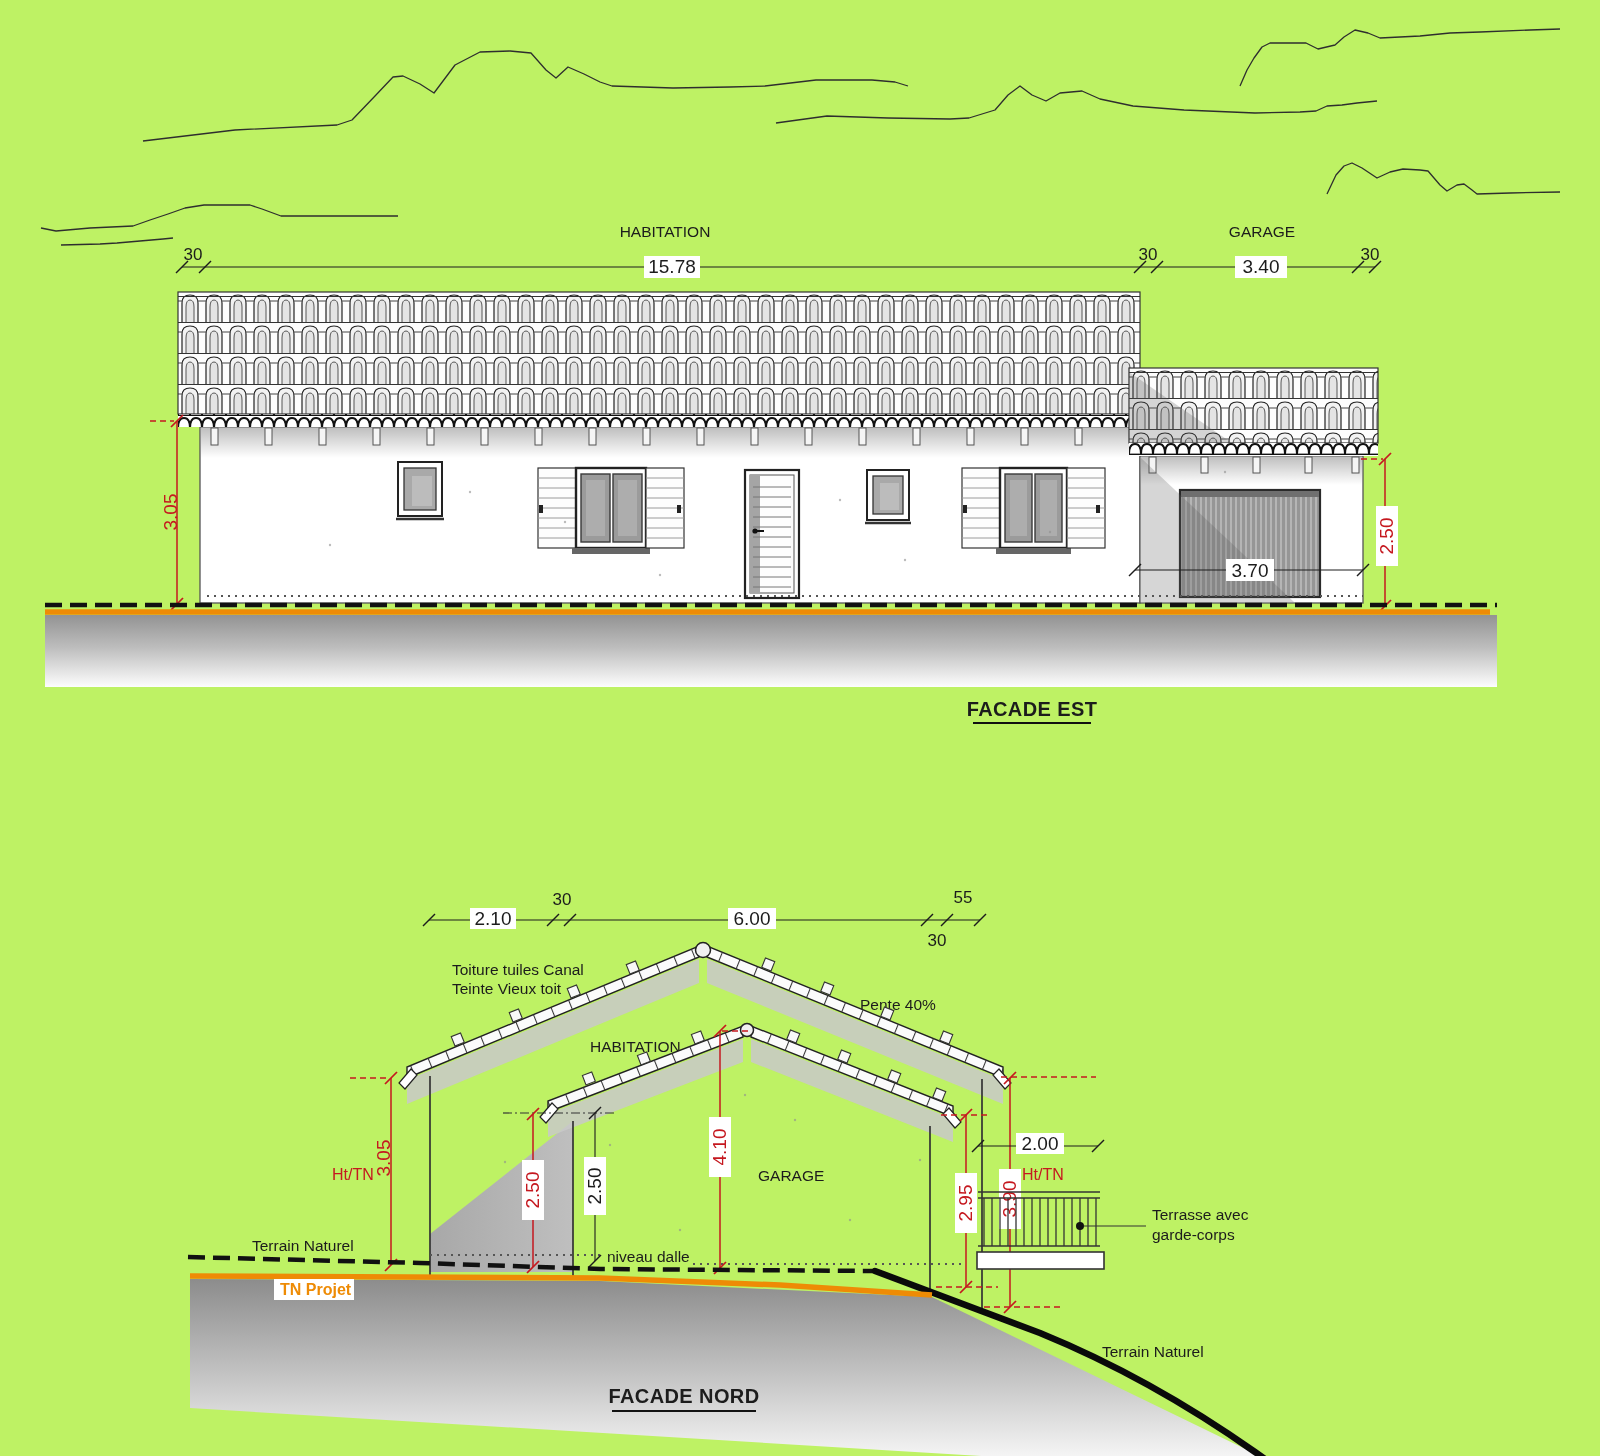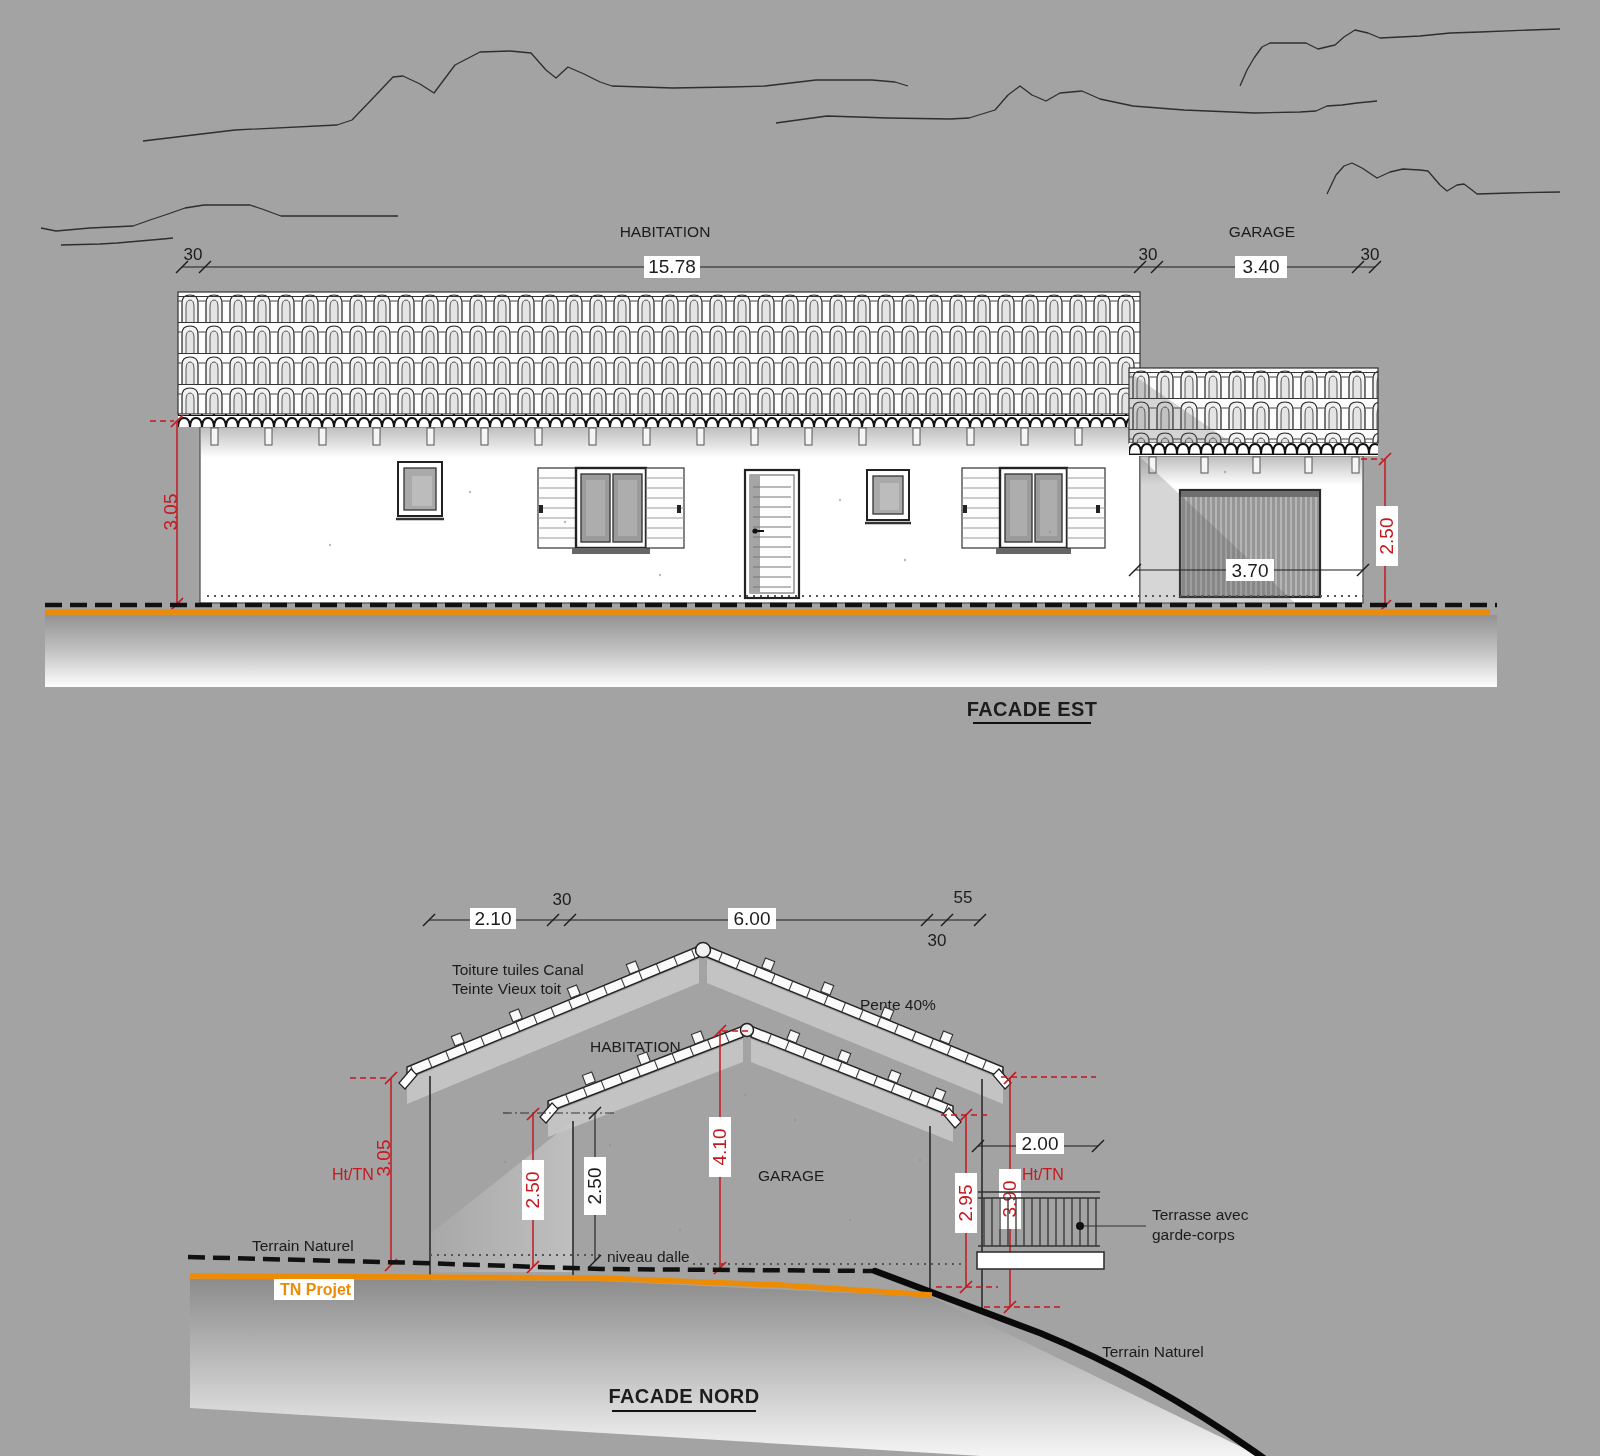--- a/index.html
+++ b/index.html
@@ -1,16 +1,16 @@
 <!DOCTYPE html>
 <html style="--red: #c5181f; --orange: #ee8b05;"><head>
 <meta charset="utf-8">
 <style>
   html,body{margin:0;padding:0;background:#ffffff;}
-  .sheet{width:1600px;height:1456px;position:relative;background:#a3a3a3;overflow:hidden;}
+  .sheet{width:1600px;height:1456px;position:relative;background:#bef264;overflow:hidden;}
   svg{display:block;}
   .t{font-family:"Liberation Sans","DejaVu Sans",sans-serif;fill:#1c1c1c;}
   .dim{font-size:19px;}
   .sm{font-size:17px;}
   .lbl{font-size:15.5px;}
   .ttl{font-size:20px;font-weight:bold;letter-spacing:.4px;}
   .anc{text-anchor:middle;}
   .red{fill:var(--red);}
   .org{fill:var(--orange);font-weight:bold;font-size:16px;}
   .sky{stroke:#2e2e2e;stroke-width:1.3;fill:none;stroke-linejoin:round;}

